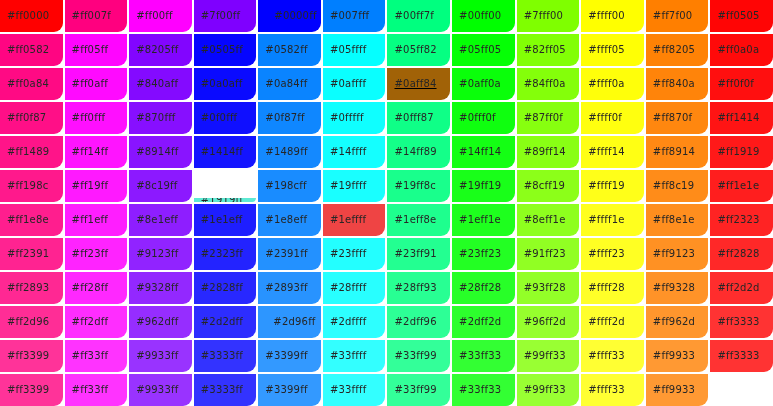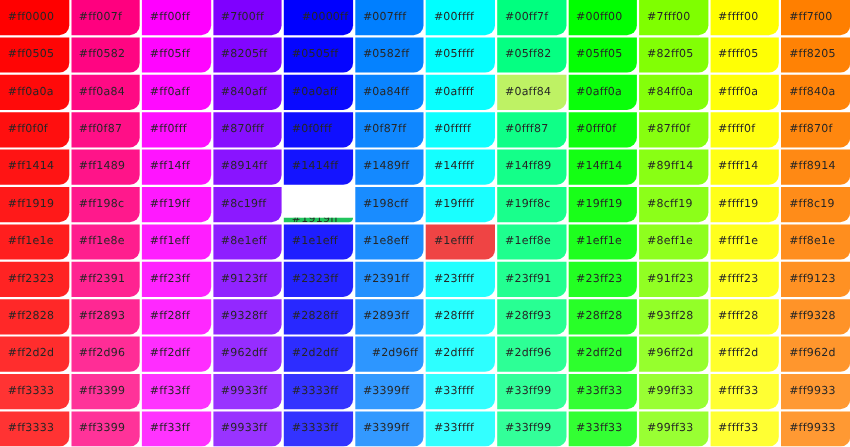--- a/index.html
+++ b/index.html
@@ -59,23 +59,20 @@
     </div>
     <div class="swatch" style="background-color: rgb(127, 0, 255);">
       <span class="swatch-label" style="color: rgb(38, 38, 38);">#7f00ff</span>
     </div>
     <div class="swatch" style="background-color: rgb(0, 0, 255);">
       <span class="swatch-label" style="color: rgb(38, 38, 38); padding-left: 16px;">#0000ff</span>
     </div>
     <div class="swatch" style="background-color: rgb(0, 127, 255);">
       <span class="swatch-label" style="color: rgb(38, 38, 38);">#007fff</span>
     </div>
-    <div class="swatch" style="background-color: rgb(0, 255, 255);">
-      <span class="swatch-label" style="color: rgb(38, 38, 38);">#00ffff</span>
-    </div>
     <div class="swatch" style="background-color: rgb(0, 255, 127);">
       <span class="swatch-label" style="color: rgb(38, 38, 38);">#00ff7f</span>
     </div>
     <div class="swatch" style="background-color: rgb(0, 255, 0);">
       <span class="swatch-label" style="color: rgb(38, 38, 38);">#00ff00</span>
     </div>
     <div class="swatch" style="background-color: rgb(127, 255, 0);">
       <span class="swatch-label" style="color: rgb(38, 38, 38);">#7fff00</span>
     </div>
     <div class="swatch" style="background-color: rgb(255, 255, 0);">
@@ -134,21 +131,21 @@
     </div>
     <div class="swatch" style="background-color: rgb(10, 10, 255);">
       <span class="swatch-label" style="color: rgb(38, 38, 38);">#0a0aff</span>
     </div>
     <div class="swatch" style="background-color: rgb(10, 132, 255);">
       <span class="swatch-label" style="color: rgb(38, 38, 38);">#0a84ff</span>
     </div>
     <div class="swatch" style="background-color: rgb(10, 255, 255);">
       <span class="swatch-label" style="color: rgb(38, 38, 38);">#0affff</span>
     </div>
-    <div class="swatch" style="background-color: #bef264;">
+    <div class="swatch" style="background-color: #a16207; text-decoration: underline;">
       <span class="swatch-label" style="color: rgb(38, 38, 38);">#0aff84</span>
     </div>
     <div class="swatch" style="background-color: rgb(10, 255, 10);">
       <span class="swatch-label" style="color: rgb(38, 38, 38);">#0aff0a</span>
     </div>
     <div class="swatch" style="background-color: rgb(132, 255, 10);">
       <span class="swatch-label" style="color: rgb(38, 38, 38);">#84ff0a</span>
     </div>
     <div class="swatch" style="background-color: rgb(255, 255, 10);">
       <span class="swatch-label" style="color: rgb(38, 38, 38);">#ffff0a</span>
@@ -233,21 +230,21 @@
     </div>
     <div class="swatch" style="background-color: rgb(255, 25, 140);">
       <span class="swatch-label" style="color: rgb(38, 38, 38);">#ff198c</span>
     </div>
     <div class="swatch" style="background-color: rgb(255, 25, 255);">
       <span class="swatch-label" style="color: rgb(38, 38, 38);">#ff19ff</span>
     </div>
     <div class="swatch" style="background-color: rgb(140, 25, 255);">
       <span class="swatch-label" style="color: rgb(38, 38, 38);">#8c19ff</span>
     </div>
-    <div class="swatch" style="background-color: #22c55e; margin-top: 28px;">
+    <div class="swatch" style="background-color: #5eead4; margin-top: 28px;">
       <span class="swatch-label" style="color: rgb(38, 38, 38);">#1919ff</span>
     </div>
     <div class="swatch" style="background-color: rgb(25, 140, 255);">
       <span class="swatch-label" style="color: rgb(38, 38, 38);">#198cff</span>
     </div>
     <div class="swatch" style="background-color: rgb(25, 255, 255);">
       <span class="swatch-label" style="color: rgb(38, 38, 38);">#19ffff</span>
     </div>
     <div class="swatch" style="background-color: rgb(25, 255, 140);">
       <span class="swatch-label" style="color: rgb(38, 38, 38);">#19ff8c</span>

